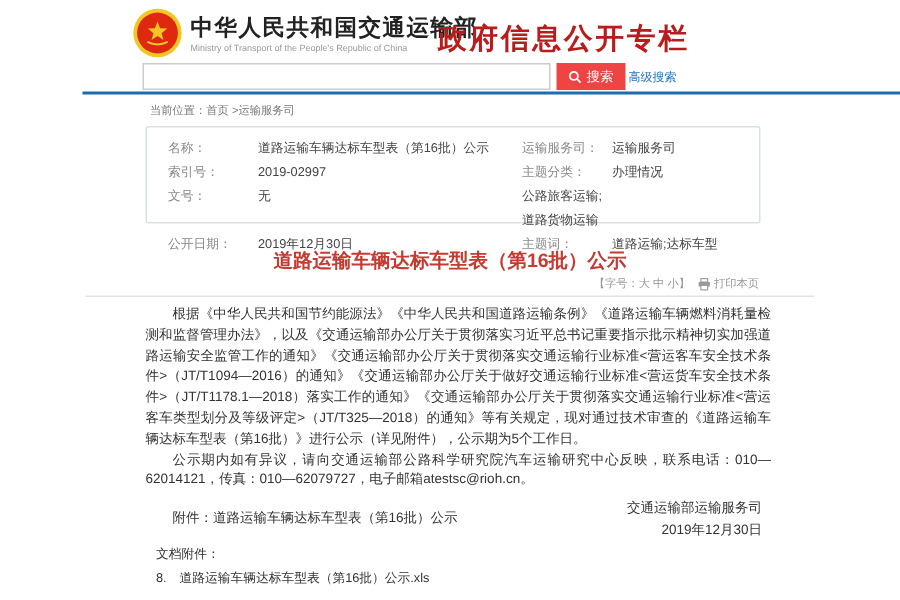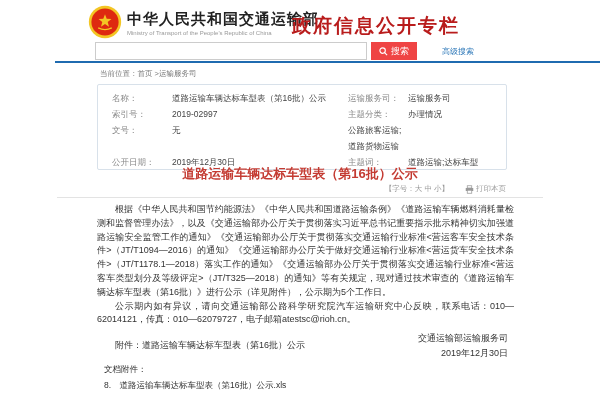--- a/index.html
+++ b/index.html
@@ -13,37 +13,37 @@
   .ministry { position:absolute; left:127px; top:10px; }
   .ministry-cn { font-size:15px; font-weight:bold; color:#222; letter-spacing:1px; line-height:18px; }
   .ministry-en { font-size:6px; color:#999; margin-top:2px; }
   .column-title { position:absolute; left:292px; top:13px; font-size:19px; font-weight:bold;
     color:#b91c1c; letter-spacing:2px; }
   .search-input { position:absolute; left:95px; top:42px; width:272px; height:18px;
     border:1px solid #ccc; background:#fff; font-size:9px; padding:0 4px; outline:none; }
   .search-btn { position:absolute; left:371px; top:42px; height:18px; padding:0 8px;
     background:#ef4444; color:#fff; border:none; font-size:9px; display:flex;
     align-items:center; gap:3px; cursor:pointer; }
-  .adv-search { position:absolute; left:442px; top:46px; font-size:8px; color:#2c77b8;
+  .adv-search { position:absolute; left:419px; top:46px; font-size:8px; color:#2c77b8;
     cursor:pointer; }
   .blue-line { position:absolute; left:55px; top:61px; width:545px; height:2px; background:#1f6bb0; }
   
   .breadcrumb { position:absolute; left:100px; top:69px; font-size:7.5px; color:#777; }
   .breadcrumb a { color:#777; text-decoration:none; cursor:pointer; }
   
-  .meta-box { position:absolute; left:97px; top:84px; width:410px; height:86px;
+  .meta-box { position:absolute; left:97px; top:84px; width:410px; height:65px;
     border:1px solid #d8e1ea; border-radius:2px; background:#fff; padding:5px 0 0 14px; }
   .meta-row { display:grid; grid-template-columns:60px 176px 60px auto; line-height:16px; font-size:8.5px; }
   .meta-label { color:#888; }
   .meta-value { color:#444; }
   
   .doc-title { position:absolute; left:0; top:165px; width:600px; text-align:center;
     font-size:13px; font-weight:bold; color:#c43b32; }
   .tools { position:absolute; top:184px; right:94px; font-size:7.5px; color:#999;
-    display:flex; align-items:center; gap:16px; }
+    display:flex; align-items:center; gap:5px; }
   .tools .printer { display:flex; align-items:center; gap:2px; cursor:pointer; }
   .separator { position:absolute; left:57px; top:197px; width:486px; height:1px; background:#e3e3e3; }
   .article { position:absolute; left:97px; top:203px; width:417px; font-size:9px;
     color:#333; line-height:13.8px; text-align:justify; }
   .article p { margin:0; text-indent:2em; }
   .article p.attachment { margin-top:12px; }
   .signature { position:absolute; top:331px; right:92px; text-align:right; font-size:9px;
     color:#333; line-height:15px; }
   .attach-heading { position:absolute; left:104px; top:364px; font-size:8.5px; color:#333; }
   .attach-item { position:absolute; left:104px; top:380px; font-size:8.5px; color:#333; cursor:pointer; }

